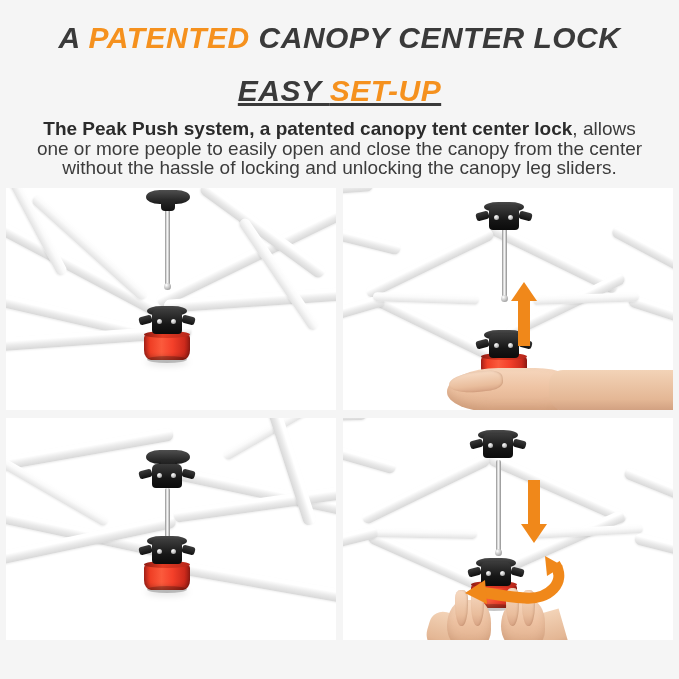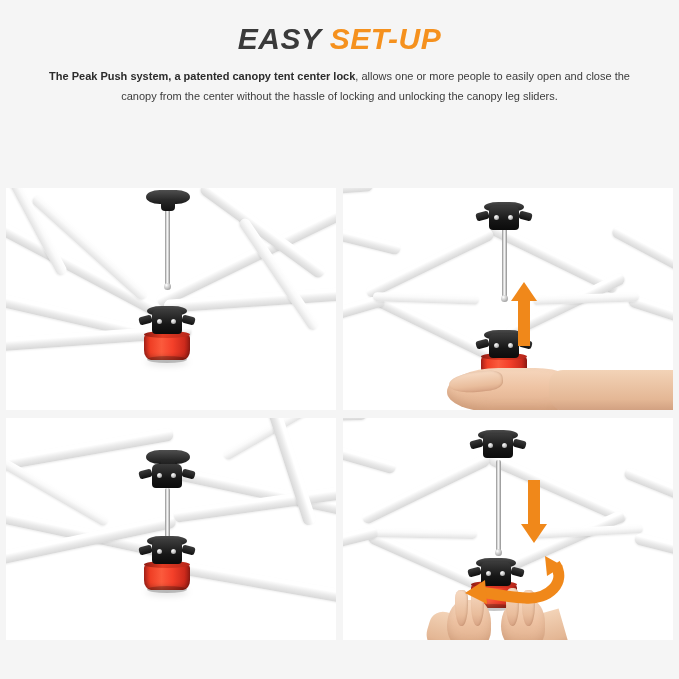--- a/index.html
+++ b/index.html
@@ -33,25 +33,25 @@
     font-family: "Liberation Sans", sans-serif;
     font-weight: bold;
     font-style: italic;
     font-size: 30px;
     letter-spacing: 0.5px;
     line-height: 35px;
     color: #3a3a3a;
     white-space: nowrap;
   }
   .headline .orange { color: #f5911e; }
-  .headline-line2 { margin-top: 1px; }
+  .headline-line2 { margin-top: 18px; text-decoration: underline; }
 
   .subcopy {
     margin-top: 11px;
-    font-size: 11px;
+    font-size: 19px;
     line-height: 19.5px;
     color: #3c3c3c;
     font-weight: normal;
   }
   .subcopy .bold { font-weight: bold; color: #2b2b2b; }
 
   
   .panels {
     position: absolute;
     top: 180px; left: 0;
@@ -259,20 +259,21 @@
     filter: blur(3px);
   }
 </style>
 </head>
 <body>
 
 <div class="page">
 
   <div class="header">
 
+    <div class="headline"><span>A </span><span class="orange">PATENTED</span><span> CANOPY CENTER LOCK</span></div>
 
     <div class="headline headline-line2"><span>EASY </span><span class="orange">SET-UP</span></div>
 
     <p class="subcopy"><span class="bold">The Peak Push system, a patented canopy tent center lock</span><span>, allows one or more people to easily open and close the canopy from the center without the hassle of locking and unlocking the canopy leg sliders.</span><br></p>
   </div>
 
   <div class="panels">
 
     <div class="panel panel-tl">
       <div class="plate">

